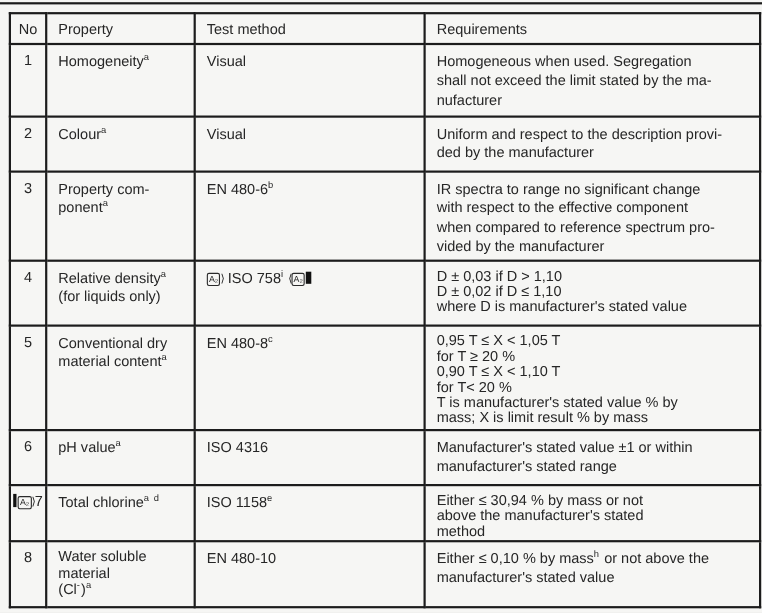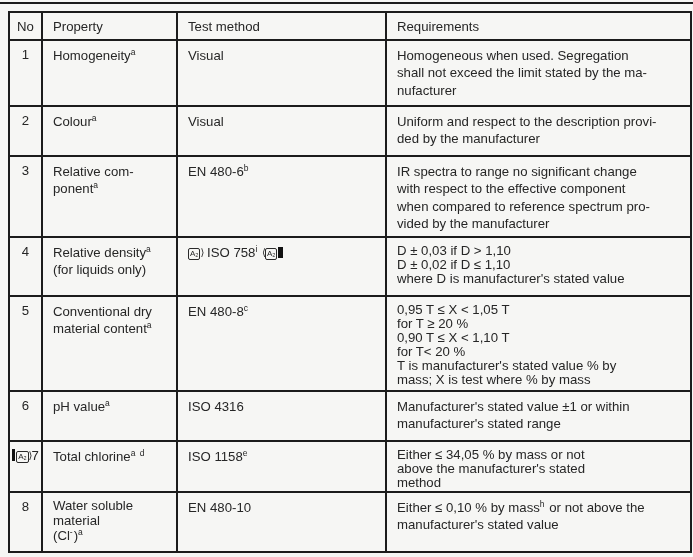--- a/index.html
+++ b/index.html
@@ -141,21 +141,21 @@
             <div class="line">Visual</div>
           </td>
           <td class="req-cell">
             <div class="line">Uniform and respect to the description provi-</div>
             <div class="line">ded by the manufacturer</div>
           </td>
         </tr>
         <tr>
           <td class="no-cell">3</td>
           <td class="prop-cell">
-            <div class="line">Relative com-</div>
+            <div class="line">Property com-</div>
             <div class="line">ponent<sup>a</sup></div>
           </td>
           <td class="method-cell">
             <div class="line">EN 480-6<sup>b</sup></div>
           </td>
           <td class="req-cell">
             <div class="line">IR spectra to range no significant change</div>
             <div class="line">with respect to the effective component</div>
             <div class="line">when compared to reference spectrum pro-</div>
             <div class="line">vided by the manufacturer</div>
@@ -184,21 +184,21 @@
           </td>
           <td class="method-cell">
             <div class="line">EN 480-8<sup>c</sup></div>
           </td>
           <td class="req-cell">
             <div class="line">0,95 T ≤ X &lt; 1,05 T</div>
             <div class="line">for T ≥ 20 %</div>
             <div class="line">0,90 T ≤ X &lt; 1,10 T</div>
             <div class="line">for T&lt; 20 %</div>
             <div class="line">T is manufacturer's stated value % by</div>
-            <div class="line">mass; X is test where % by mass</div>
+            <div class="line">mass; X is limit result % by mass</div>
           </td>
         </tr>
         <tr>
           <td class="no-cell">6</td>
           <td class="prop-cell">
             <div class="line">pH value<sup>a</sup></div>
           </td>
           <td class="method-cell">
             <div class="line">ISO 4316</div>
           </td>
@@ -209,21 +209,21 @@
         </tr>
         <tr>
           <td class="no-cell with-marker"><span class=""><span class="a2-bar"></span><span class="a2-box">A₂</span><span class="a2-chev">⟩</span></span>7</td>
           <td class="prop-cell">
             <div class="line">Total chlorine<sup>a d</sup></div>
           </td>
           <td class="method-cell">
             <div class="line">ISO 1158<sup>e</sup></div>
           </td>
           <td class="req-cell">
-            <div class="line">Either ≤ 34,05 % by mass or not</div>
+            <div class="line">Either ≤ 30,94 % by mass or not</div>
             <div class="line">above the manufacturer's stated</div>
             <div class="line">method</div>
           </td>
         </tr>
         <tr>
           <td class="no-cell">8</td>
           <td class="prop-cell">
             <div class="line">Water soluble</div>
             <div class="line">material</div>
             <div class="line">(Cl<sup>-</sup>)<sup>a</sup></div>

